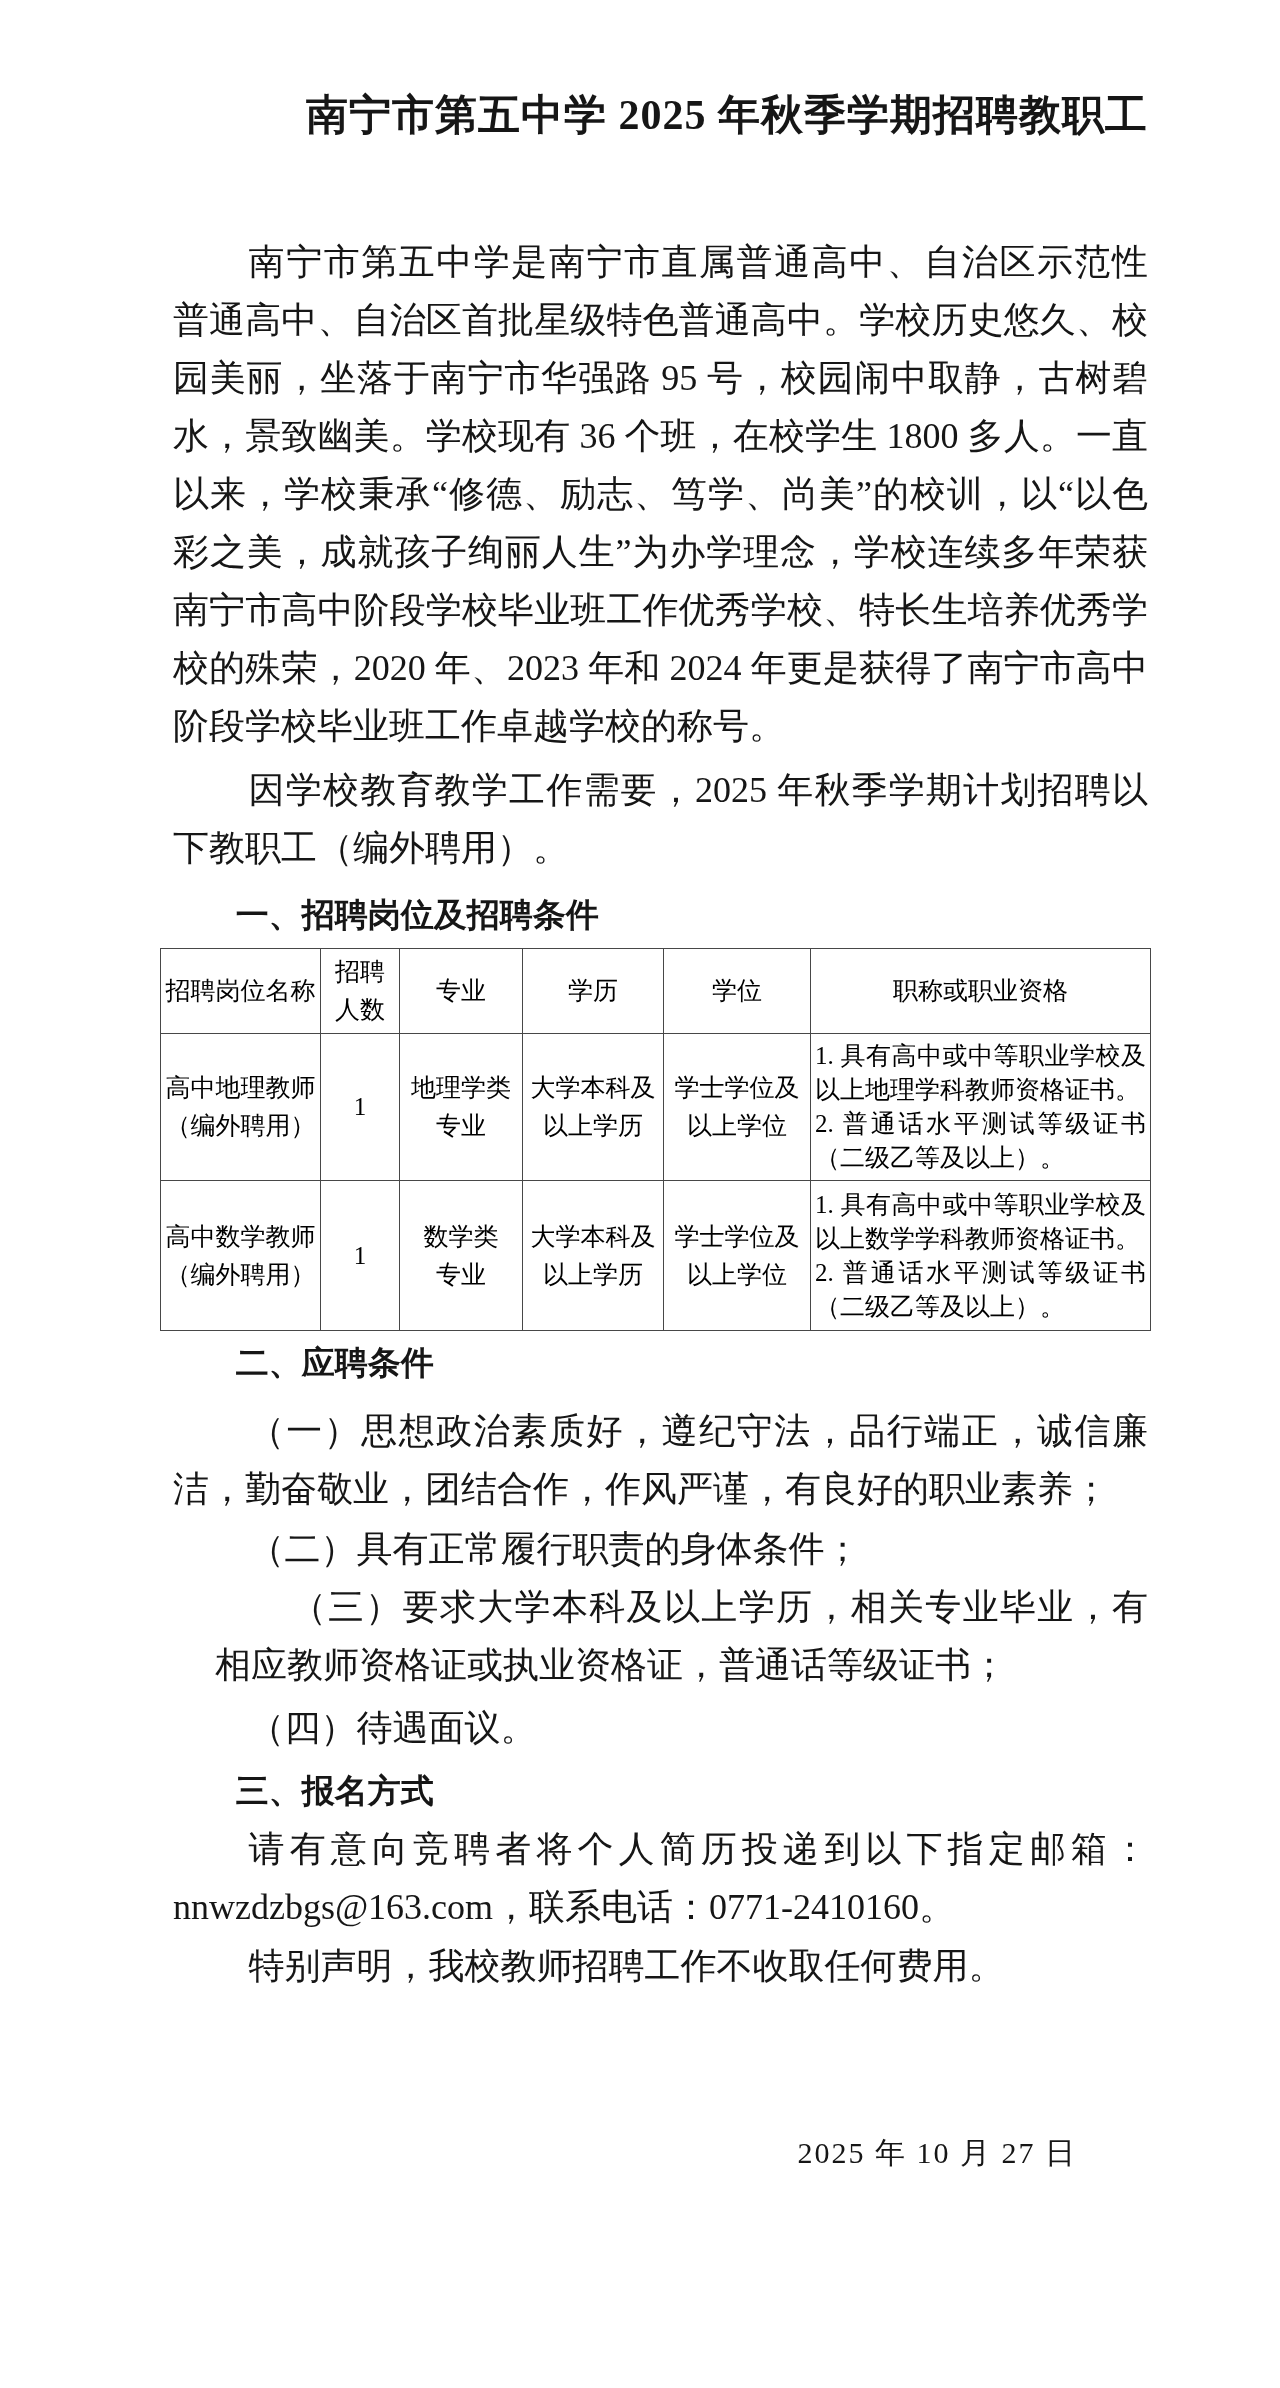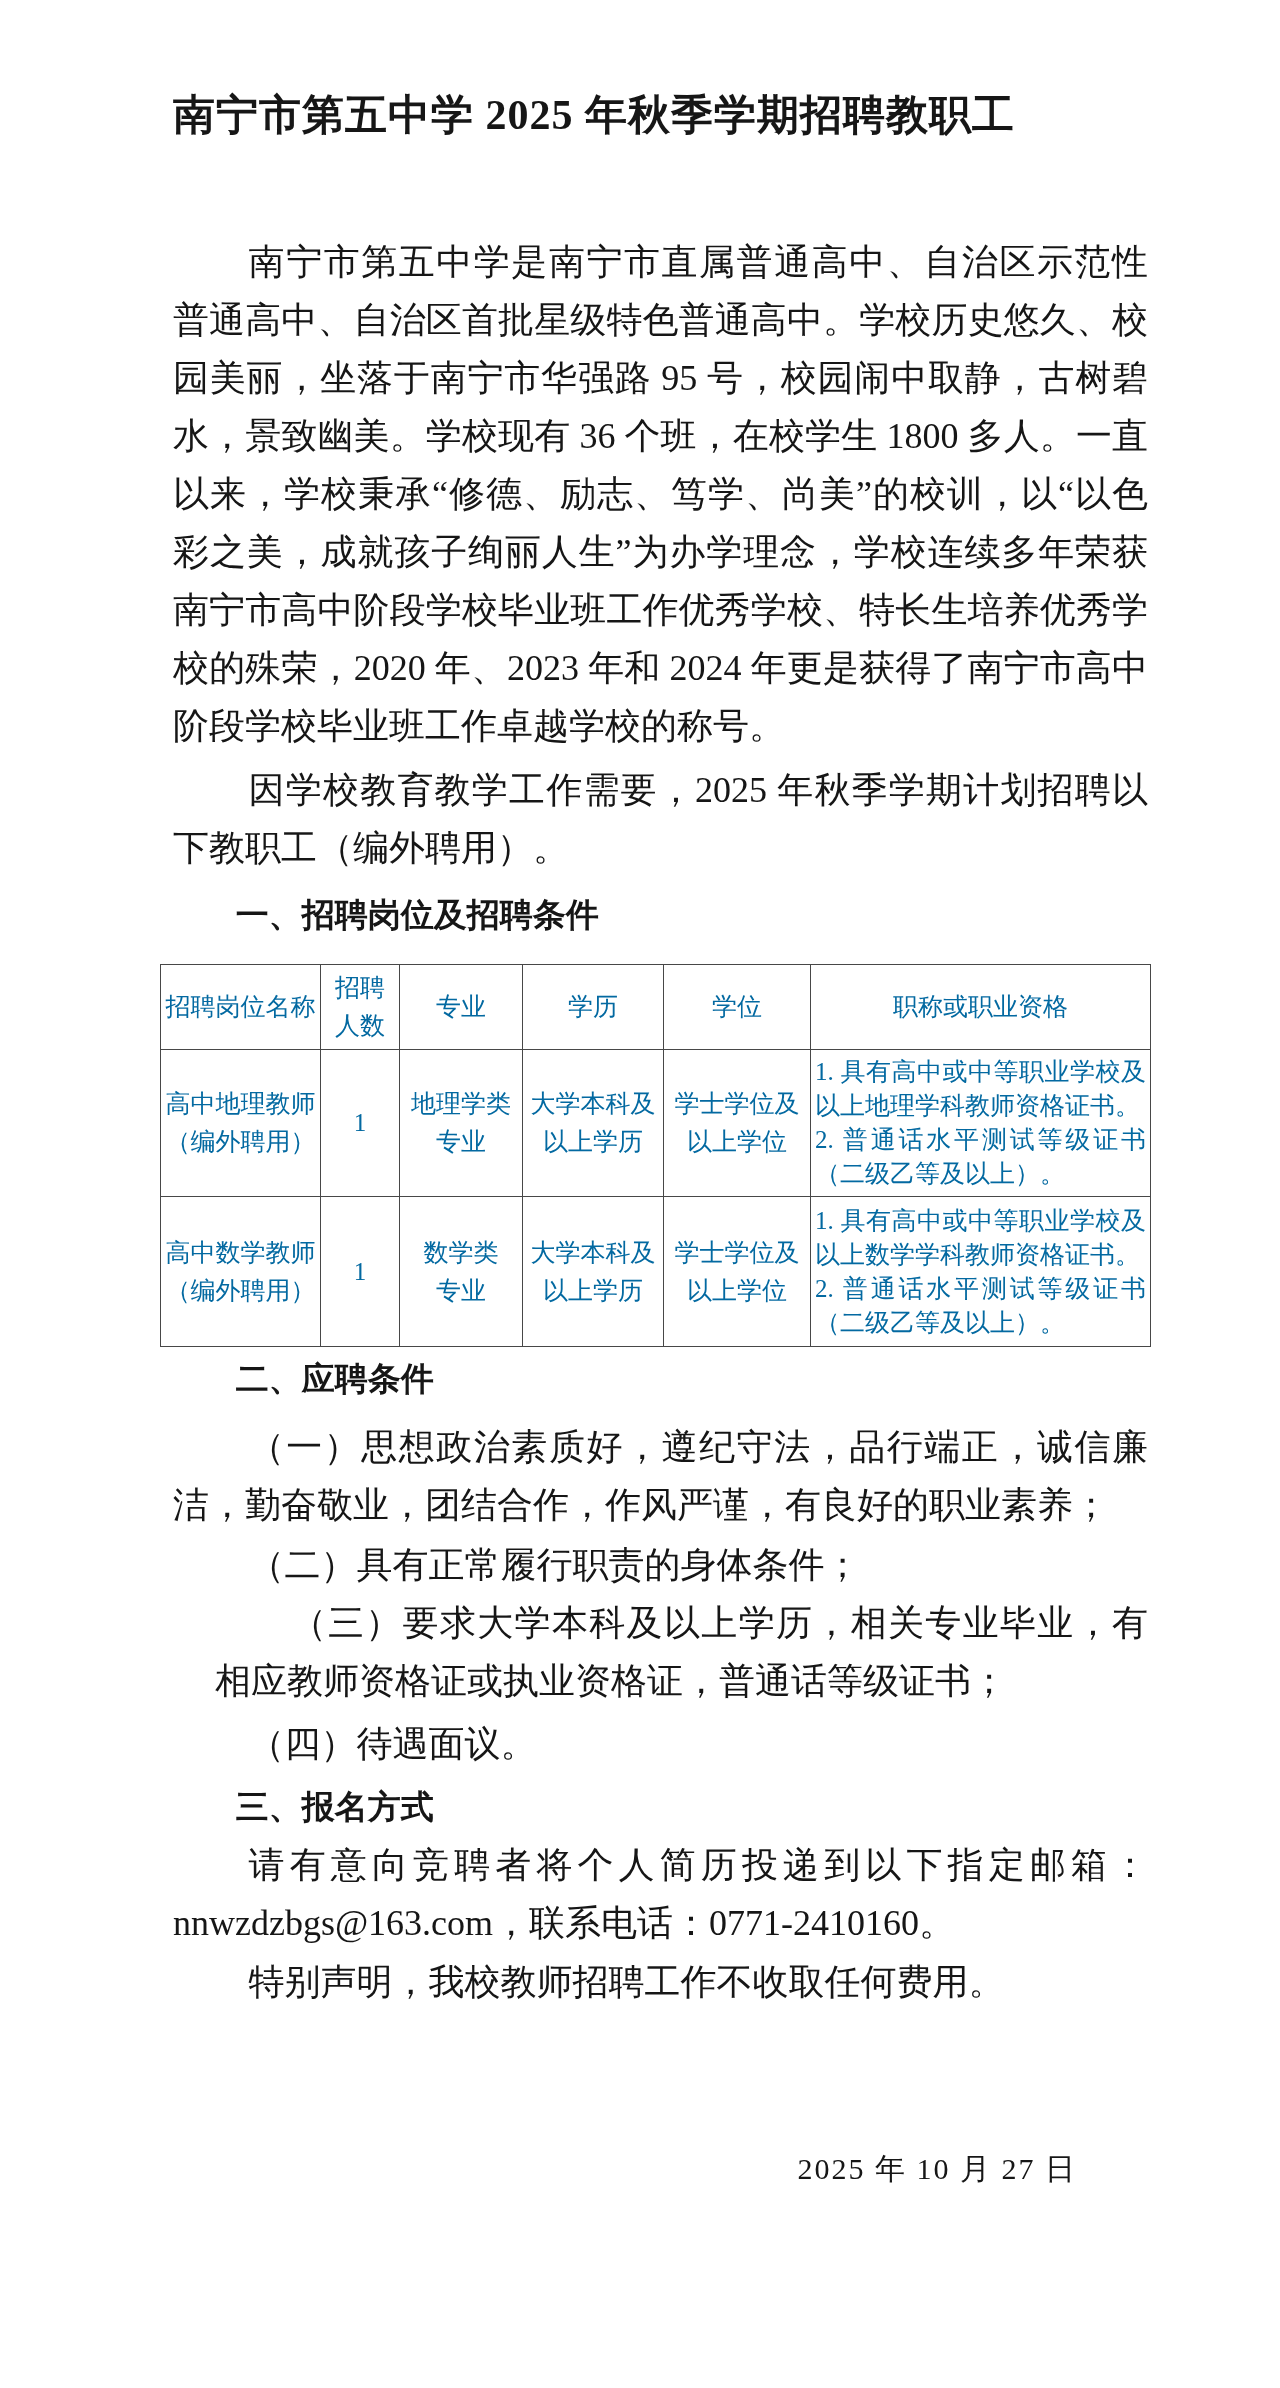--- a/index.html
+++ b/index.html
@@ -12,21 +12,21 @@
     font-family:"Liberation Serif","DejaVu Serif",serif;
     overflow:hidden;
   }
   .content{
     margin-left:173px;
     margin-right:132px; 
   }
   
   .title-block{
     padding-top:85px;
-    text-align:left;
+    text-align:right;
     font-weight:bold;
     font-size:42px;
     line-height:60px;
     letter-spacing:1px;
   }
   
   .para{
     font-size:36px;
     line-height:58px;
     text-align:justify;
@@ -52,23 +52,23 @@
   .it3{margin-top:0;margin-left:42px;}
   .it4{margin-top:5px;}
   .s3p1{margin-top:0;}
   .s3p2{margin-top:1px;}
   
   table.recruit{
     border-collapse:collapse;
     table-layout:fixed;
     width:990px;
     margin-left:-13px;
-    margin-top:20px;
+    margin-top:4px;
     font-size:25px;
-    color:#0369a1;
+    color:#000000;
   }
   table.recruit td,table.recruit th{
     border:1px solid #474747;
     vertical-align:middle;
     padding:2px 4px;
     font-weight:normal;
   }
   table.recruit th{
     text-align:center;
     line-height:38px;

